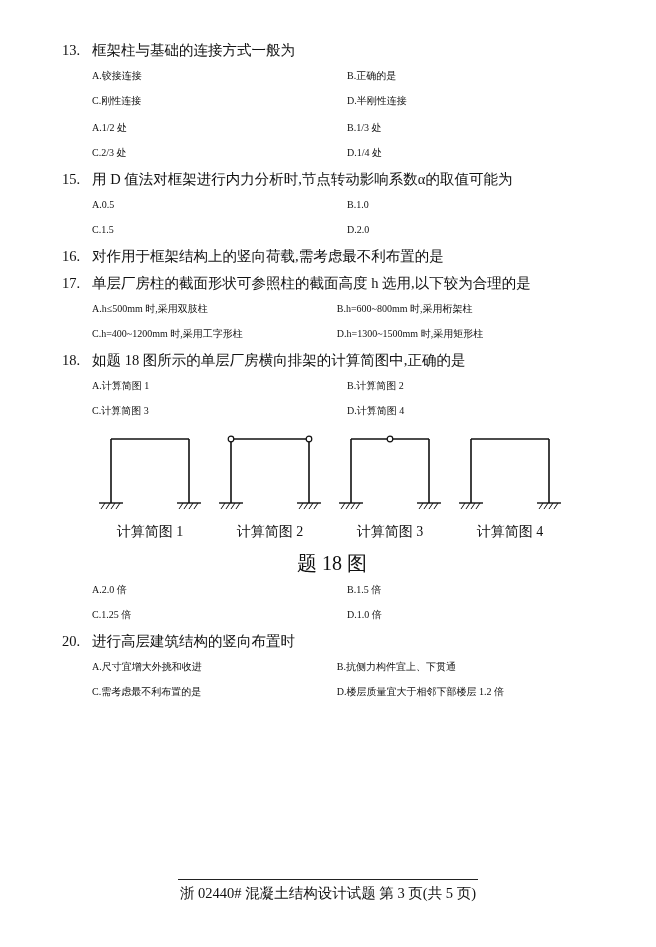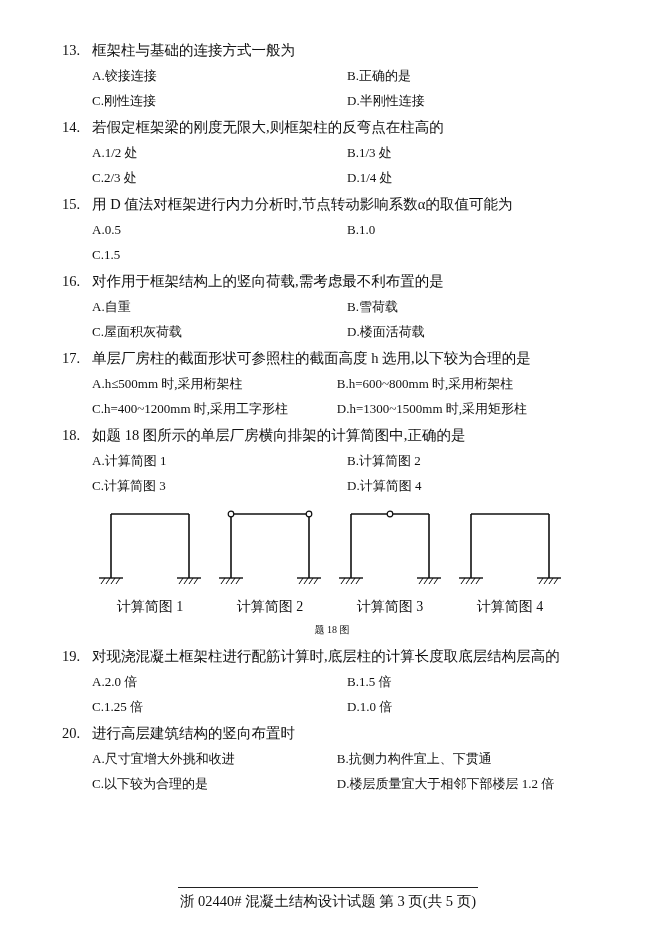--- a/index.html
+++ b/index.html
@@ -44,21 +44,21 @@
     text-align: left;
     letter-spacing: 0;
   }
   .q-text {
     flex: 1 1 auto;
   }
   .options {
     display: flex;
     flex-wrap: wrap;
     padding-left: 30px;
-    font-size: 13px;
+    font-size: 10px;
     line-height: 25px;
   }
   .opt {
     width: 50%;
     box-sizing: border-box;
     white-space: nowrap;
   }
   .opt.wide-left {
     width: 48%;
   }
@@ -79,29 +79,29 @@
     width: 120px;
     text-align: center;
   }
   .frame-caption {
     font-size: 14px;
     line-height: 22px;
     margin-top: 2px;
   }
   .fig-title {
     text-align: center;
-    font-size: 10px;
+    font-size: 20px;
     line-height: 24px;
-    margin-top: 0;
+    margin-top: 8px;
   }
   .footer {
     position: absolute;
     left: 0;
     right: 0;
-    bottom: 36px;
+    bottom: 44px;
     text-align: center;
     font-size: 14.5px;
   }
   .footer .rule {
     width: 300px;
     height: 1px;
     background: #222;
     margin: 0 auto 4px auto;
   }
   svg { display: block; margin: 0 auto; }
@@ -119,64 +119,55 @@
       </div>
       <div class="options">
         <div class="opt">A.铰接连接</div>
         <div class="opt">B.正确的是</div>
         <div class="opt">C.刚性连接</div>
         <div class="opt">D.半刚性连接</div>
       </div>
     </div>
 
     <div class="q">
-      <div class="q-stem">
-        <span class="q-num">14.</span>
-        <span class="q-text">若假定框架梁的刚度无限大,则框架柱的反弯点在柱高的</span>
-      </div>
       <div class="options">
         <div class="opt">A.1/2 处</div>
         <div class="opt">B.1/3 处</div>
         <div class="opt">C.2/3 处</div>
         <div class="opt">D.1/4 处</div>
       </div>
     </div>
 
     <div class="q">
       <div class="q-stem">
         <span class="q-num">15.</span>
         <span class="q-text">用 D 值法对框架进行内力分析时,节点转动影响系数α的取值可能为</span>
       </div>
       <div class="options">
         <div class="opt">A.0.5</div>
         <div class="opt">B.1.0</div>
         <div class="opt">C.1.5</div>
+        <div class="opt">D.2.0</div>
       </div>
     </div>
 
     <div class="q">
       <div class="q-stem">
         <span class="q-num">16.</span>
         <span class="q-text">对作用于框架结构上的竖向荷载,需考虑最不利布置的是</span>
       </div>
-      <div class="options">
-        <div class="opt">A.自重</div>
-        <div class="opt">B.雪荷载</div>
-        <div class="opt">C.屋面积灰荷载</div>
-        <div class="opt">D.楼面活荷载</div>
-      </div>
     </div>
 
     <div class="q">
       <div class="q-stem">
         <span class="q-num">17.</span>
         <span class="q-text">单层厂房柱的截面形状可参照柱的截面高度 h 选用,以下较为合理的是</span>
       </div>
       <div class="options">
-        <div class="opt wide-left">A.h≤500mm 时,采用桁架柱</div>
+        <div class="opt wide-left">A.h≤500mm 时,采用双肢柱</div>
         <div class="opt wide-right">B.h=600~800mm 时,采用桁架柱</div>
         <div class="opt wide-left">C.h=400~1200mm 时,采用工字形柱</div>
         <div class="opt wide-right">D.h=1300~1500mm 时,采用矩形柱</div>
       </div>
     </div>
 
     <div class="q">
       <div class="q-stem">
         <span class="q-num">18.</span>
         <span class="q-text">如题 18 图所示的单层厂房横向排架的计算简图中,正确的是</span>
@@ -277,41 +268,37 @@
             </g>
           </svg>
           <div class="frame-caption">计算简图 4</div>
         </div>
 
       </div>
       <div class="fig-title">题 18 图</div>
     </div>
 
     <div class="q">
-      <div class="q-stem">
-        <span class="q-num">19.</span>
-        <span class="q-text">对现浇混凝土框架柱进行配筋计算时,底层柱的计算长度取底层结构层高的</span>
-      </div>
       <div class="options">
         <div class="opt">A.2.0 倍</div>
         <div class="opt">B.1.5 倍</div>
         <div class="opt">C.1.25 倍</div>
         <div class="opt">D.1.0 倍</div>
       </div>
     </div>
 
     <div class="q">
       <div class="q-stem">
         <span class="q-num">20.</span>
         <span class="q-text">进行高层建筑结构的竖向布置时</span>
       </div>
       <div class="options">
         <div class="opt wide-left">A.尺寸宜增大外挑和收进</div>
         <div class="opt wide-right">B.抗侧力构件宜上、下贯通</div>
-        <div class="opt wide-left">C.以下较为合理的是</div>
+        <div class="opt wide-left">C.需考虑最不利布置的是</div>
         <div class="opt wide-right">D.楼层质量宜大于相邻下部楼层 1.2 倍</div>
       </div>
     </div>
 
   </div>
 
   <div class="footer">
     <div class="rule"></div>
     <span>浙 02440# 混凝土结构设计试题 第 3 页(共 5 页)</span>
   </div>

